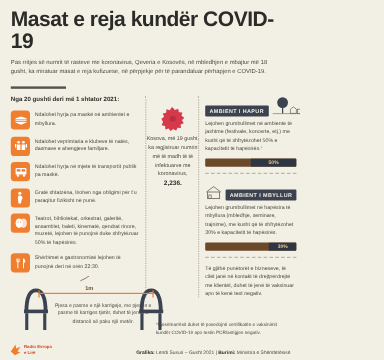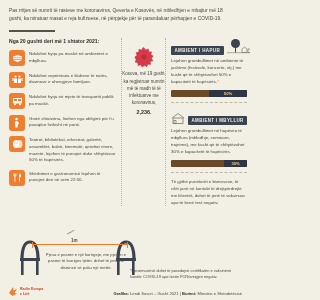--- a/index.html
+++ b/index.html
@@ -118,20 +118,21 @@
     position:absolute;right:8px;bottom:4px;font-size:4.1px;color:#4b4840;
   }
   .credits b{color:#2f2d28;}
 </style>
 </head>
 <body>
 
 <div class="page">
 
   <div class="header">
+    <div class="title">Masat e reja kundër COVID-19</div>
     <div class="subtitle">Pas rritjes së numrit të rasteve me koronavirus, Qeveria e Kosovës, në mbledhjen e mbajtur më 18 gusht, ka miratuar masat e reja kufizuese, në përpjekje për të parandaluar përhapjen e COVID-19.</div>
     <div class="rule"></div>
   </div>
 
   <div class="body">
 
     <div class="col-left">
       <div class="daterange">Nga 20 gushti deri më 1 shtator 2021:</div>
 
       <div class="measure">

